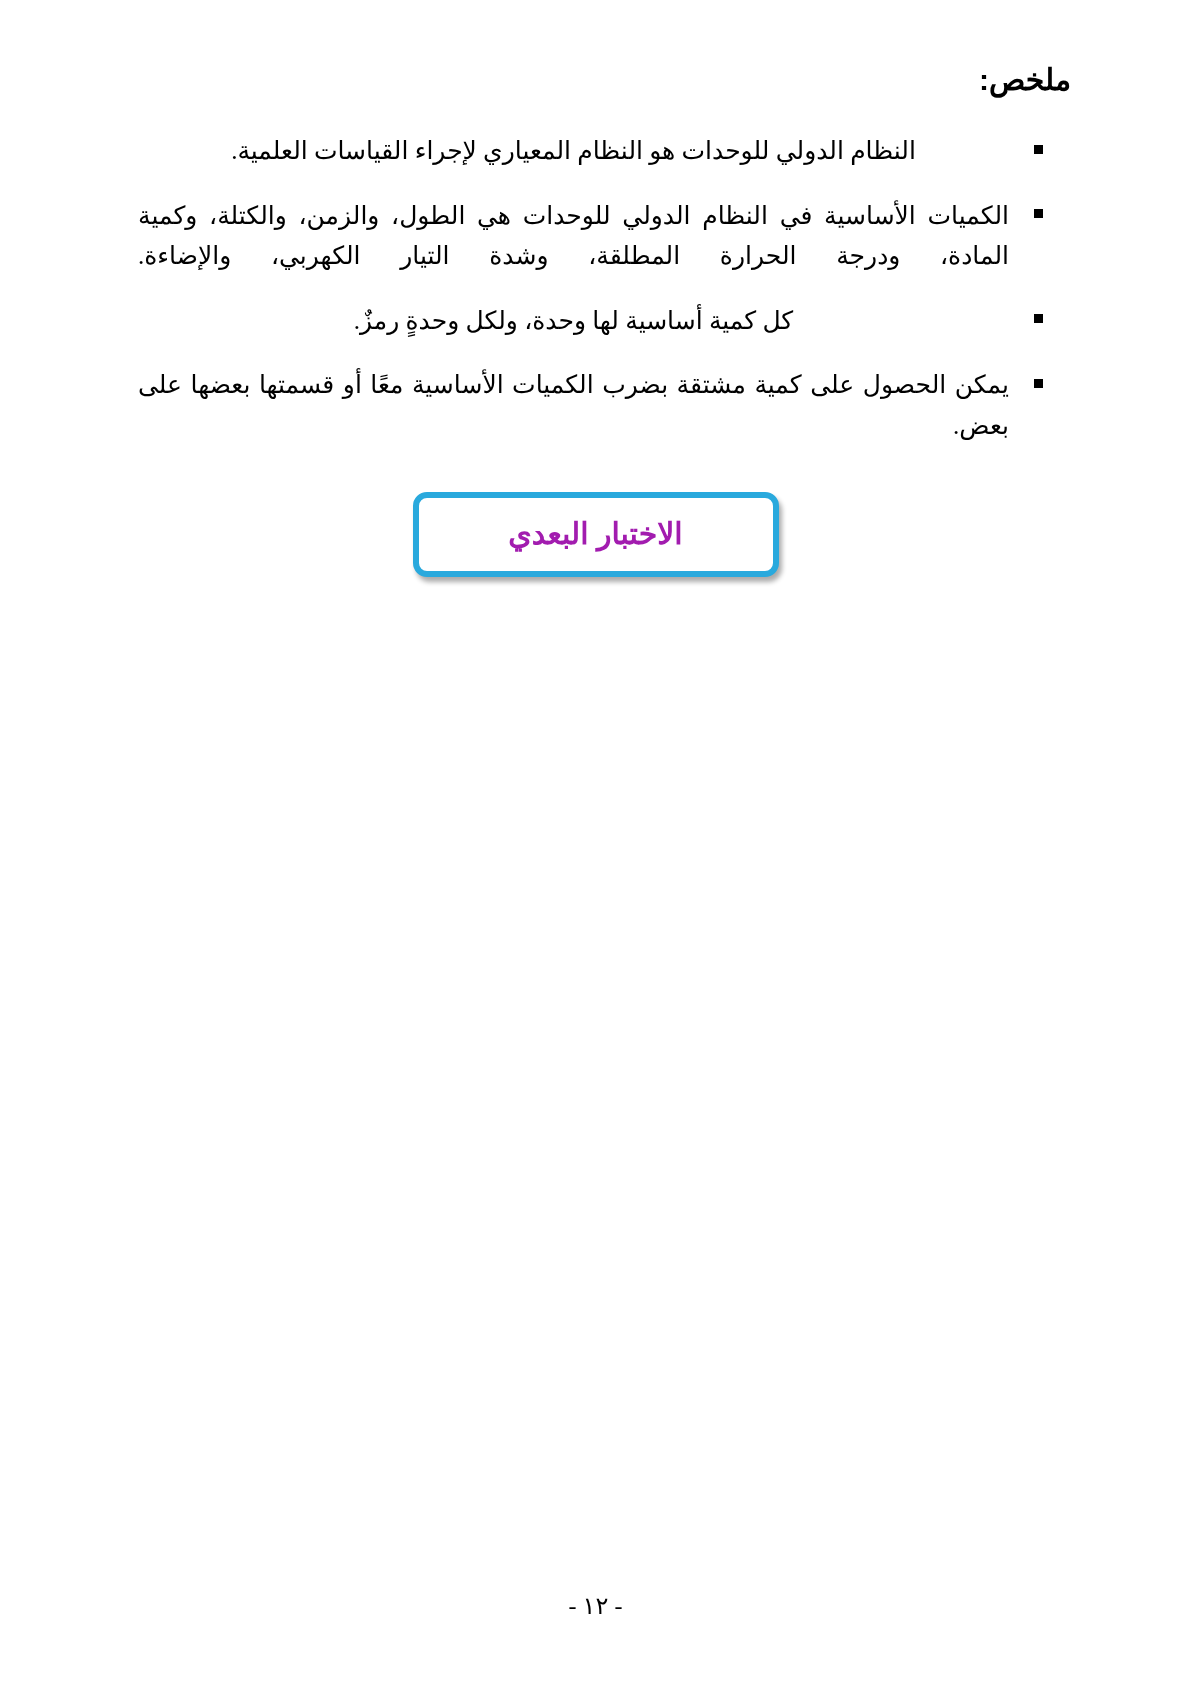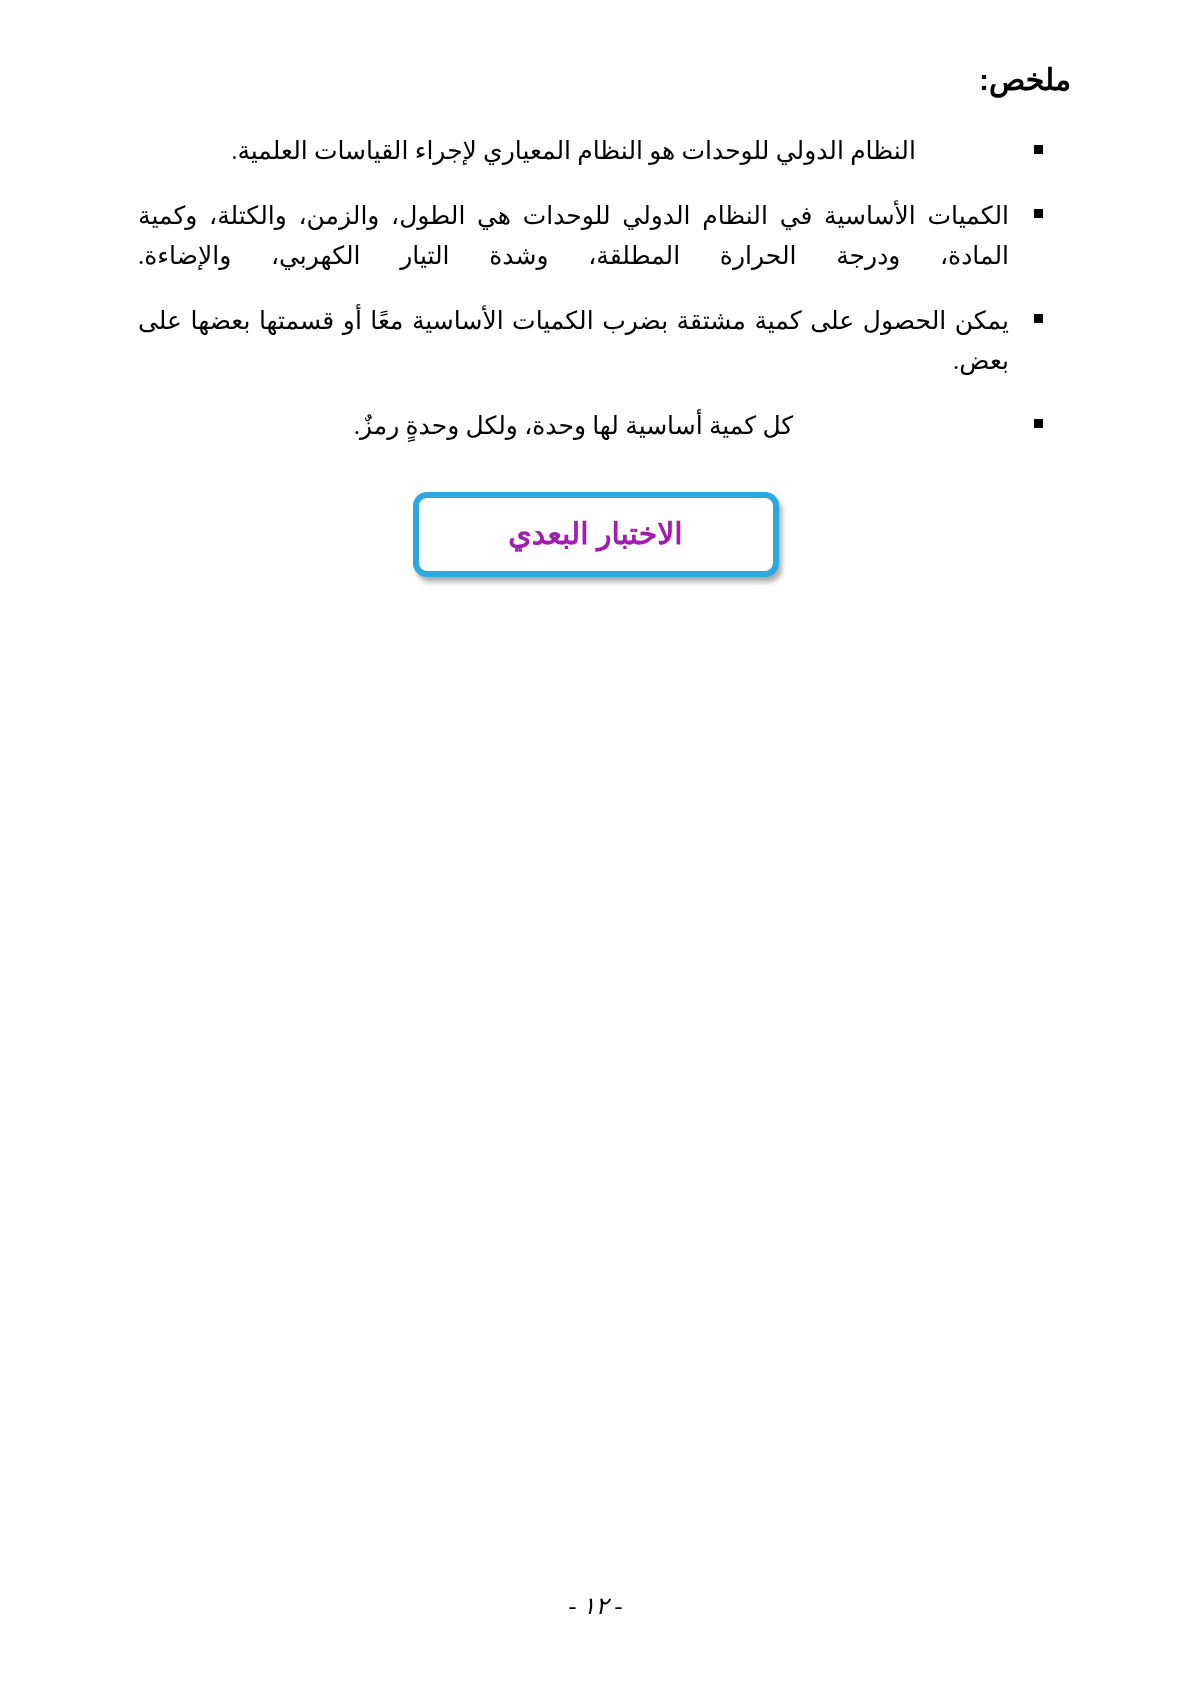--- a/index.html
+++ b/index.html
@@ -96,21 +96,20 @@
   }
   .page-number {
     position: absolute;
     left: 0;
     right: 0;
     bottom: 64px;
     text-align: center;
     font-family: "Liberation Serif", serif;
     font-size: 24px;
     direction: rtl;
-    font-style: italic;
   }
 </style>
 </head>
 <body>
 
 <div class="page">
 
   <h1 class="doc-title">ملخص:</h1>
 
   <div class="bullet-list">
@@ -122,28 +121,28 @@
 
     <div class="bullet-item">
       <span class="marker"></span>
     </div>
 
     <div class="bullet-item long">
       <span class="marker"></span>
       <span>الكميات الأساسية في النظام الدولي للوحدات هي الطول، والزمن، والكتلة، وكمية المادة، ودرجة الحرارة المطلقة، وشدة التيار الكهربي، والإضاءة.</span>
     </div>
 
+    <div class="bullet-item">
+      <span class="marker"></span>
+      <span>كل كمية أساسية لها وحدة، ولكل وحدةٍ رمزٌ.</span>
+    </div>
+
     <div class="bullet-item long">
       <span class="marker"></span>
       <span>يمكن الحصول على كمية مشتقة بضرب الكميات الأساسية معًا أو قسمتها بعضها على بعض.</span>
-    </div>
-
-    <div class="bullet-item">
-      <span class="marker"></span>
-      <span>كل كمية أساسية لها وحدة، ولكل وحدةٍ رمزٌ.</span>
     </div>
 
   </div>
 
   <div class="btn-wrap">
     <div class="post-test-button">
       <span class="inner-line"></span>
       <span>الاختبار البعدي</span>
     </div>
   </div>

